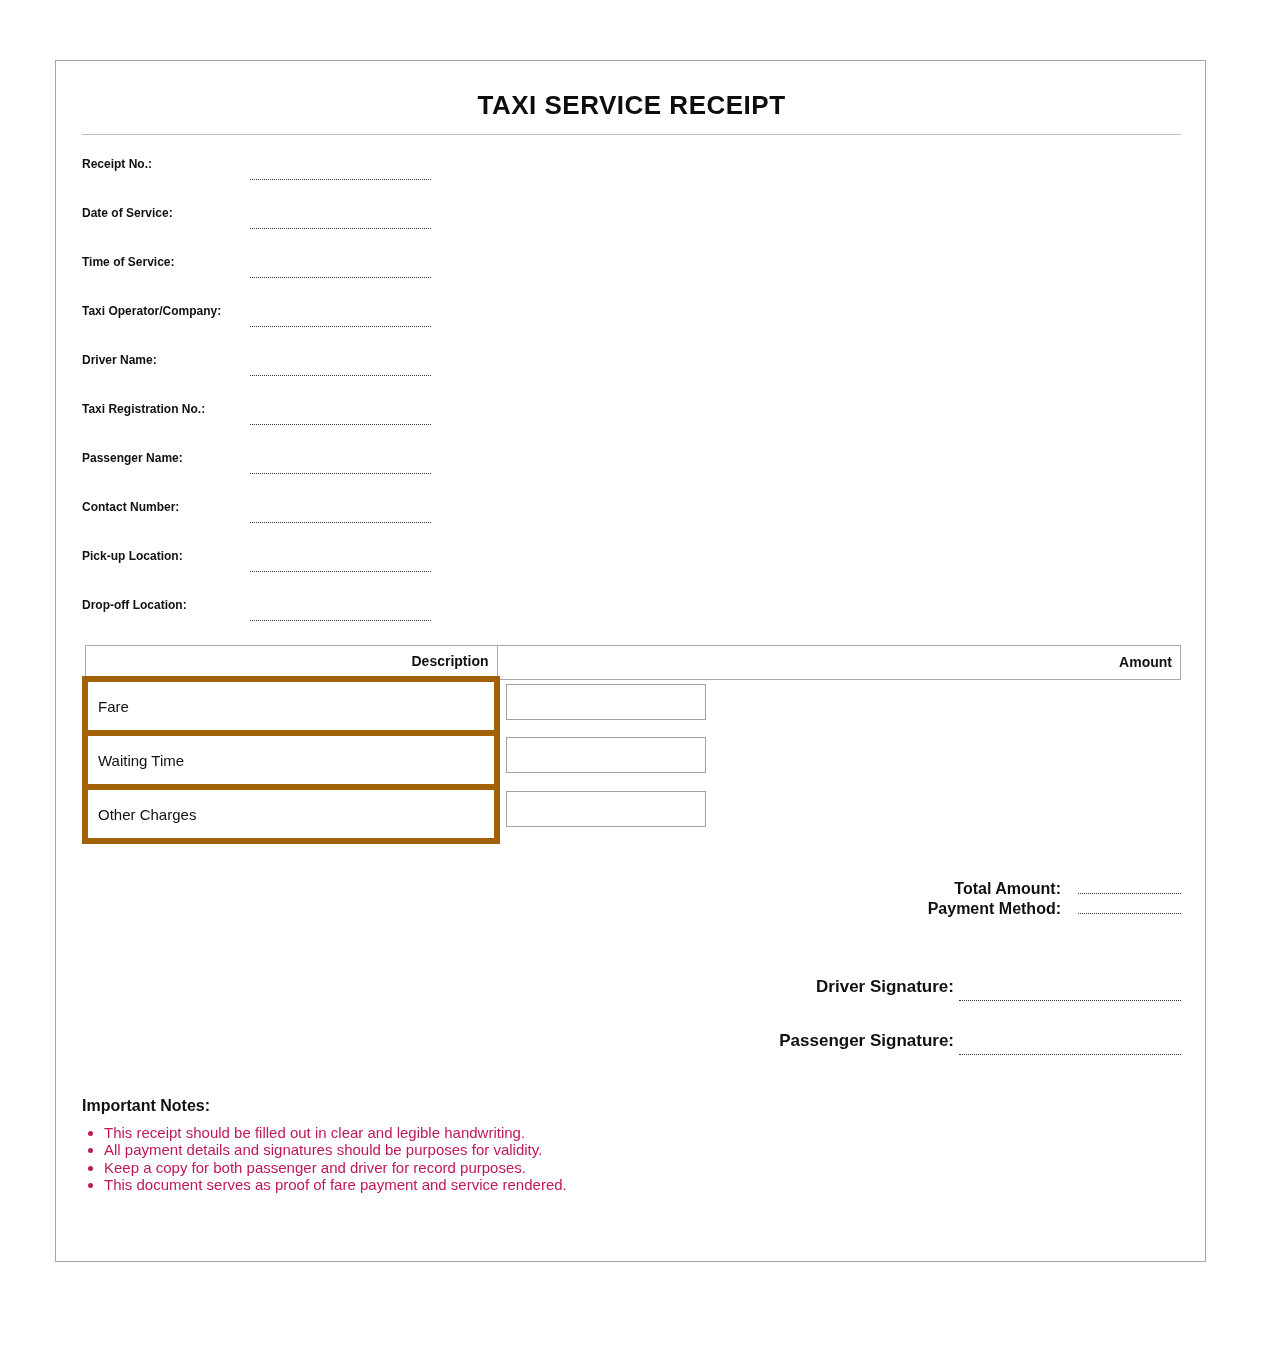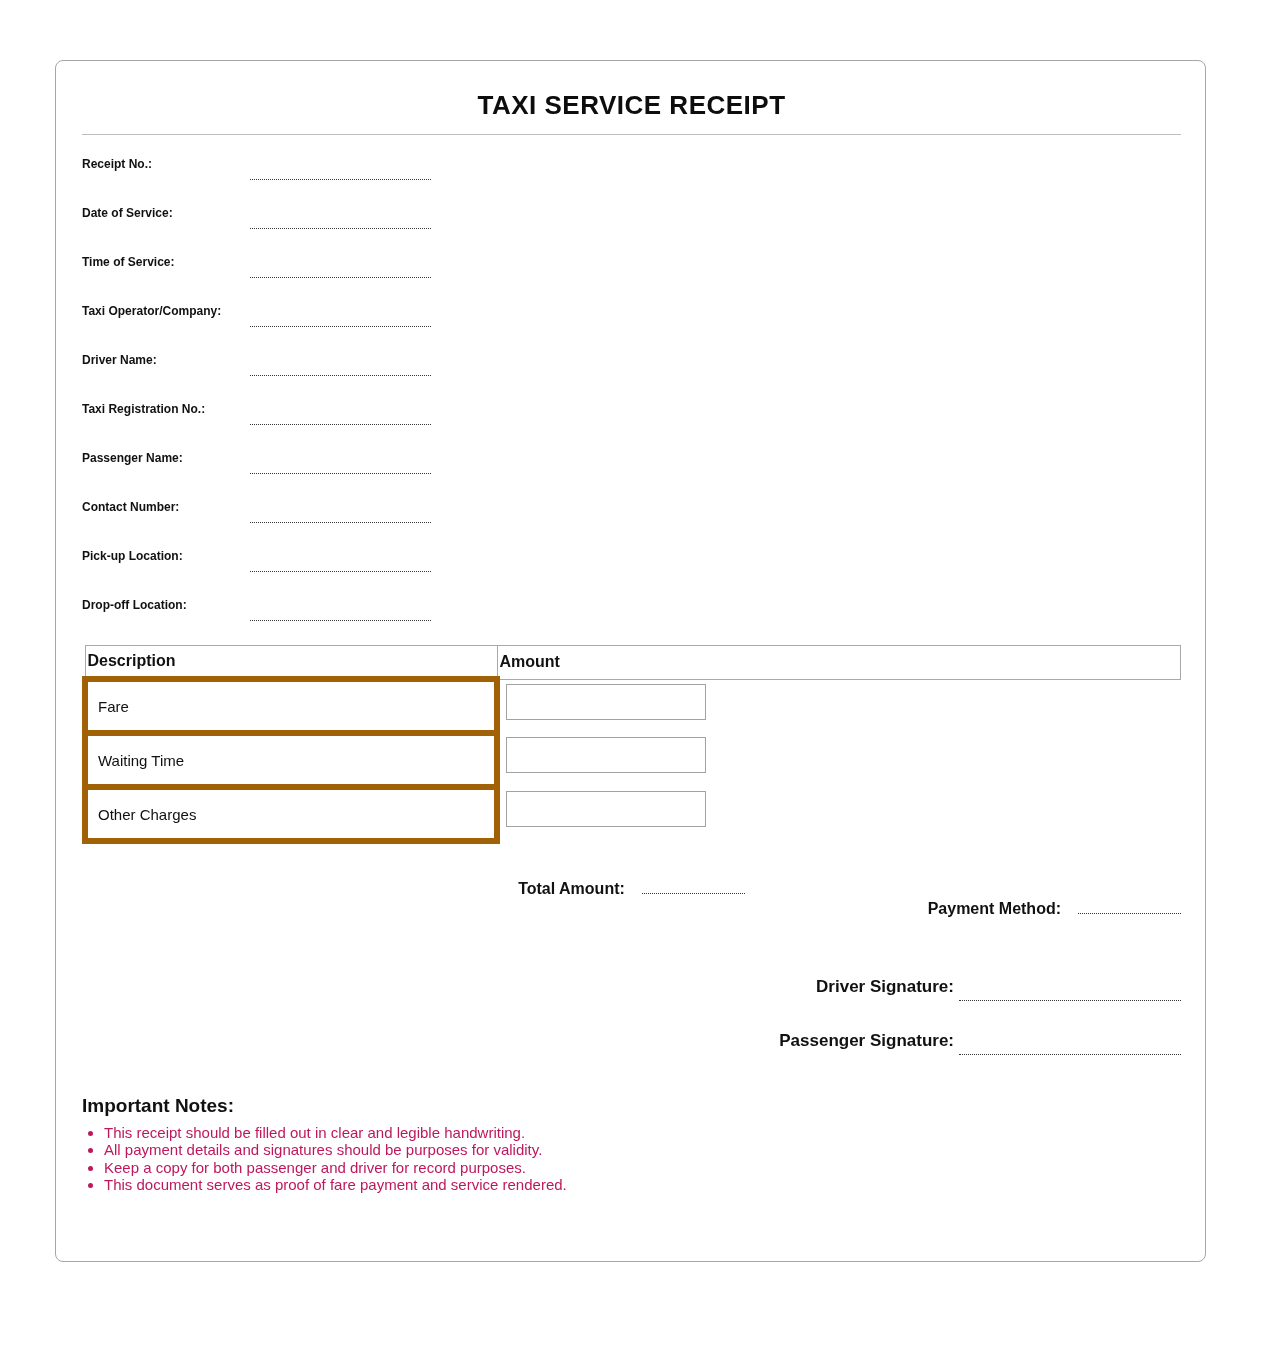--- a/index.html
+++ b/index.html
@@ -7,21 +7,21 @@
     width: 1263px; height: 1363px;
     background: #ffffff;
     font-family: "Liberation Sans", sans-serif;
     color: #111;
   }
   .receipt-card {
     position: absolute;
     left: 55px; top: 60px;
     width: 1151px; height: 1202px;
     border: 1px solid #a6a6a6;
-    border-radius: 8px;
+    border-radius: 0;
     background: #fff;
     padding: 0 24px 0 26px;
   }
   .doc-title {
     margin-top: 30px;
     font-size: 26px;
     font-weight: bold;
     text-align: center;
     line-height: 29px;
     letter-spacing: 0.5px;
@@ -53,24 +53,24 @@
     margin-left: 1px;
   }
   
   table.charges {
     width: 100%;
     border-collapse: collapse;
     margin-top: 14px;
   }
   table.charges th {
     border: 1px solid #a9a9a9;
-    text-align: left;
-    font-size: 16px;
-    font-weight: bold;
-    padding: 6px 2px;
+    text-align: right;
+    font-size: 14px;
+    font-weight: bold;
+    padding: 6px 8px;
     line-height: 18px;
   }
   table.charges th.col-desc { width: 412px; }
   table.charges td.cell-desc {
     border: 6px solid #a16207;
     font-size: 15px;
     height: 54px;
     padding: 0 10px;
     vertical-align: middle;
   }
@@ -83,21 +83,21 @@
     width: 200px;
     height: 36px;
     border: 1px solid #a2a2a2;
     background: #fff;
     font-size: 15px;
     font-family: "Liberation Sans", sans-serif;
     padding: 0 6px;
   }
   
   .total-row { text-align: right; line-height: 20px; }
-  .row-total   { margin-top: 35px; text-align: center; }
+  .row-total   { margin-top: 35px; }
   .row-payment { }
   .total-row .tlabel { font-size: 16px; font-weight: bold; }
   .blank-sm {
     display: inline-block;
     width: 103px;
     height: 12px;
     border-bottom: 1px dotted #333;
     margin-left: 17px;
   }
   .sig-row { text-align: right; line-height: 20px; }
@@ -108,21 +108,21 @@
     display: inline-block;
     width: 222px;
     height: 14px;
     border-bottom: 1px dotted #333;
     margin-left: 5px;
     vertical-align: -9px;
   }
   
   .notes { margin-top: 40px; }
   .notes-heading {
-    font-size: 19px;
+    font-size: 16px;
     font-weight: bold;
     line-height: 21px;
   }
   .notes ul {
     margin-top: 8px;
     padding-left: 22px;
     list-style: disc;
   }
   .notes li {
     font-size: 15px;

